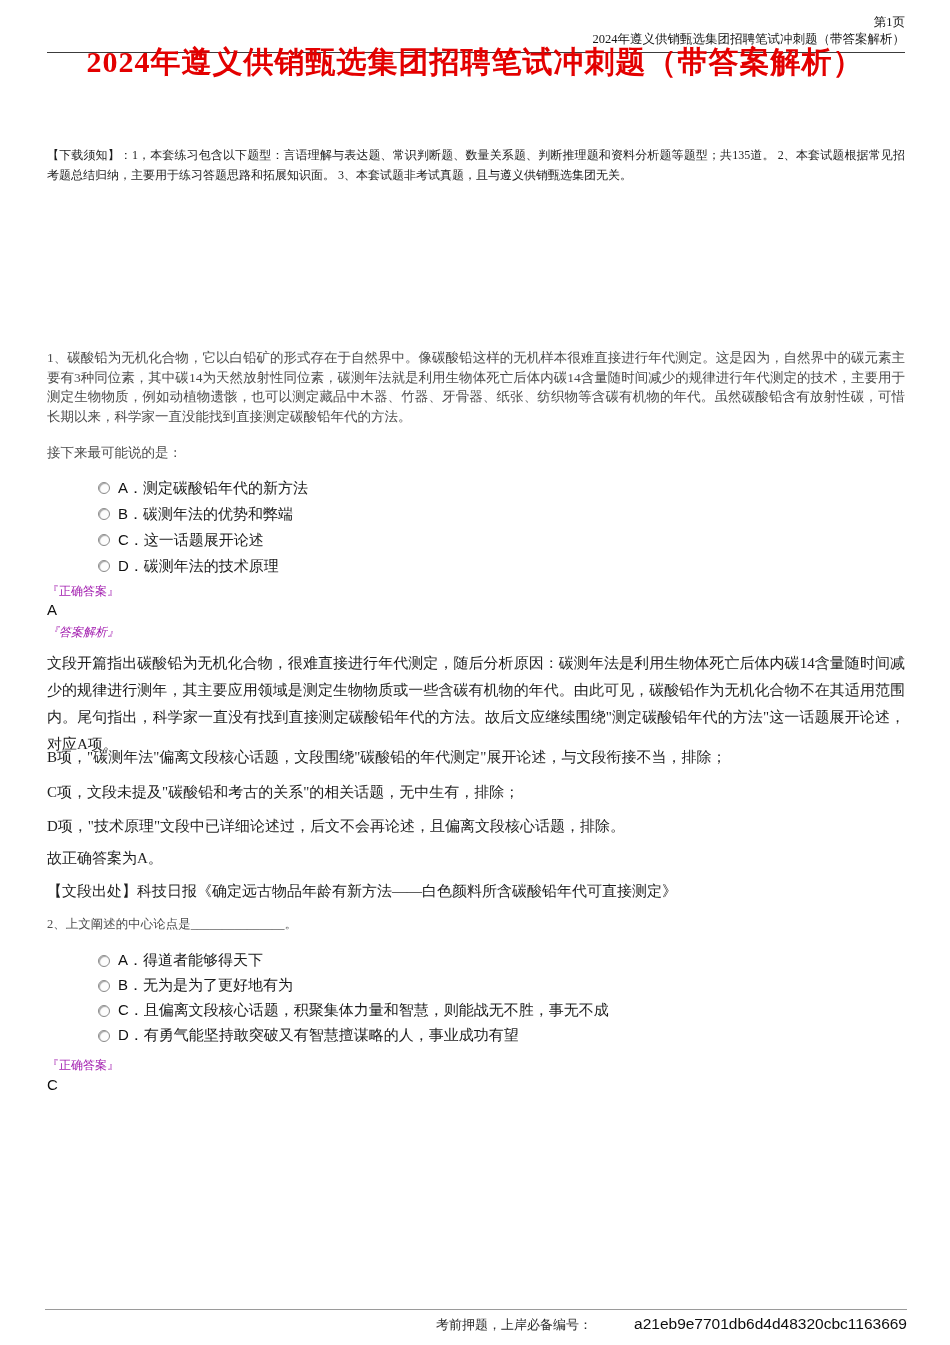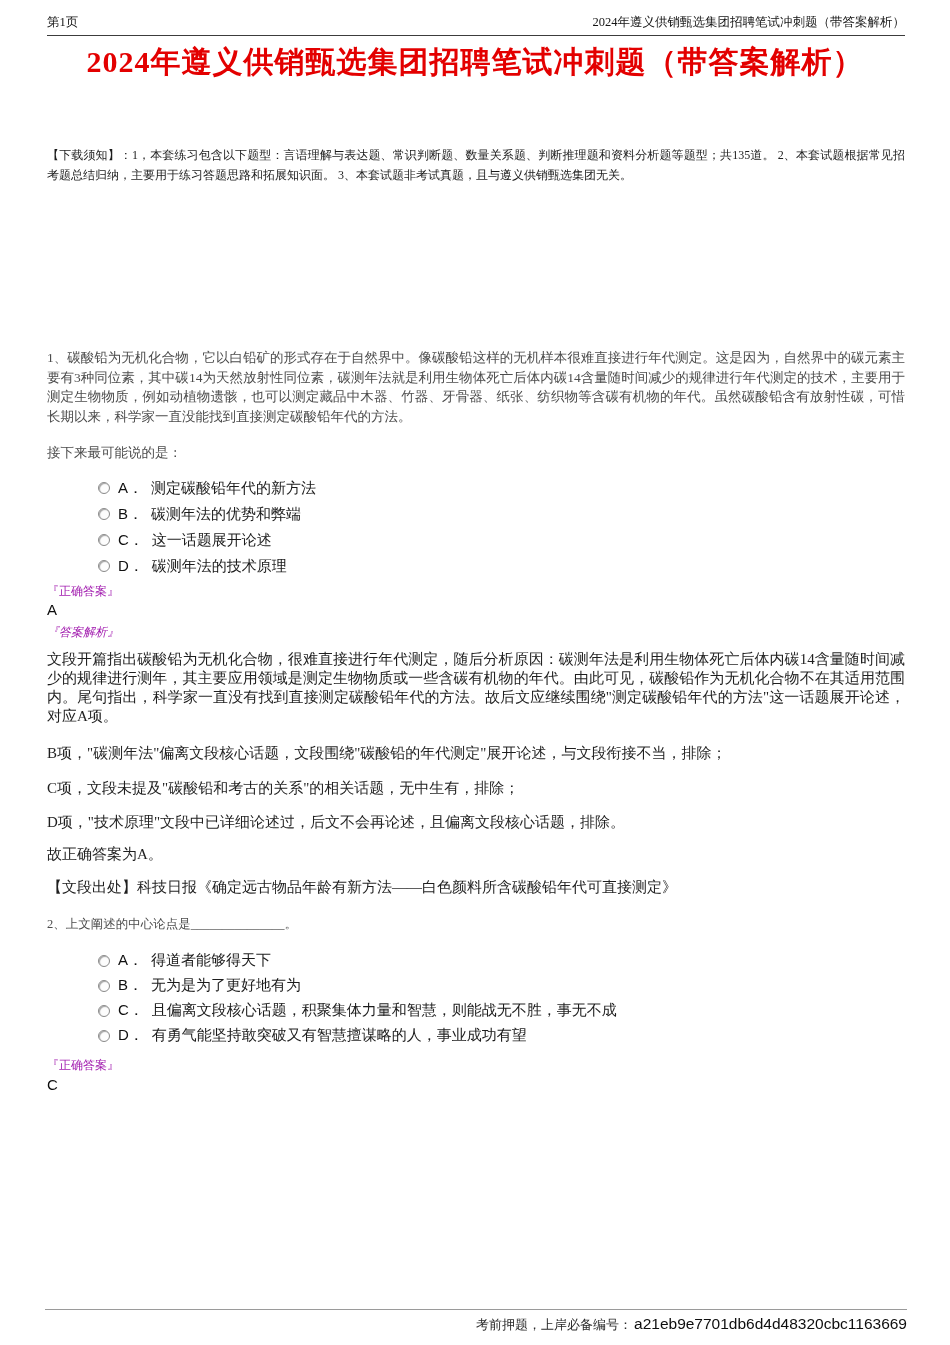--- a/index.html
+++ b/index.html
@@ -1,18 +1,18 @@
 <!DOCTYPE html>
 <html><head>
 <meta charset="utf-8">
 <style>
   html,body{margin:0;padding:0;background:#ffffff;}
   .page{position:relative;width:950px;height:1345px;background:#fff;overflow:hidden;
         font-family:"Liberation Serif",serif;color:#1b1b1b;}
-  .abs{position:absolute;left:47px;width:858px;margin:0;}
+  .abs{position:absolute;left:47px;width:858px;margin:0;flex-direction:column;}
   p,h1,h2{margin:0;}
 
   .hdr{top:14px;display:flex;justify-content:space-between;align-items:flex-end;
        font-size:12.5px;color:#141414;border-bottom:1.6px solid #3c3c3c;padding-bottom:4px;}
 
   .title{position:absolute;top:42px;left:0;width:950px;text-align:center;
          font-size:30px;font-weight:bold;color:#e30000;letter-spacing:1px;}
 
   .notice{top:145px;font-size:12px;line-height:20px;color:#1c1c1c;text-align:justify;}
 
@@ -23,44 +23,44 @@
   #q1-prompt{top:444px;font-size:13.5px;color:#4c4c4c;}
 
   .opts{position:absolute;left:98px;display:flex;flex-direction:column;}
   #q1-options{top:475px;}
   #q2-options{top:948px;}
   .opt{display:flex;align-items:center;height:26px;}
   #q2-options .opt{height:25px;}
   .radio{width:10px;height:10px;border-radius:50%;background:#fdfdfd;border:1px solid #8a8a8a;
          box-shadow:inset 1px 1px 1px rgba(0,0,0,0.35);flex:none;cursor:pointer;}
   .letter{font-family:"Liberation Sans",sans-serif;font-size:15px;color:#101010;margin-left:8px;white-space:pre;}
-  .otext{font-size:15px;color:#1b1b1b;margin-left:8px;white-space:nowrap;}
+  .otext{font-size:15px;color:#1b1b1b;margin-left:0;white-space:nowrap;}
 
   .alabel{font-size:12px;color:#a21caf;}
   .aval{font-family:"Liberation Sans",sans-serif;font-size:15px;color:#0d0d0d;}
   #q1-answer-label{top:583px;}
   #q1-answer{top:601px;}
   #q1-analysis-label{top:624px;font-style:italic;}
 
-  .para{font-size:15px;line-height:19px;color:#1f1f1f;text-align:justify;}
+  .para{font-size:15px;line-height:27px;color:#1f1f1f;text-align:justify;}
   #q1-analysis{top:650px;}
   #q1-note-b{top:744px;}
   #q1-note-c{top:779px;}
   #q1-note-d{top:813px;}
   #q1-conclusion{top:845px;}
   #q1-source{top:878px;}
 
   #q2-stem{top:915px;font-size:12.5px;line-height:18px;}
   #q2-answer-label{top:1057px;}
   #q2-answer{top:1076px;}
 
   .footer{position:absolute;left:45px;right:43px;top:1309px;border-top:1px solid #9a9a9a;
           padding-top:5px;display:flex;justify-content:flex-end;align-items:baseline;
           font-size:13px;color:#2a2a2a;}
-  .footer-right{display:flex;align-items:baseline;}
+  .footer-right{display:flex;align-items:baseline;gap:40px;}
   .number{font-family:"Liberation Sans",sans-serif;font-size:15.5px;color:#0e0e0e;margin-left:2px;}
 </style>
 </head>
 <body>
 
 <div class="page">
 
   <header class="abs hdr">
     <span>第1页</span>
     <span>2024年遵义供销甄选集团招聘笔试冲刺题（带答案解析）</span>

